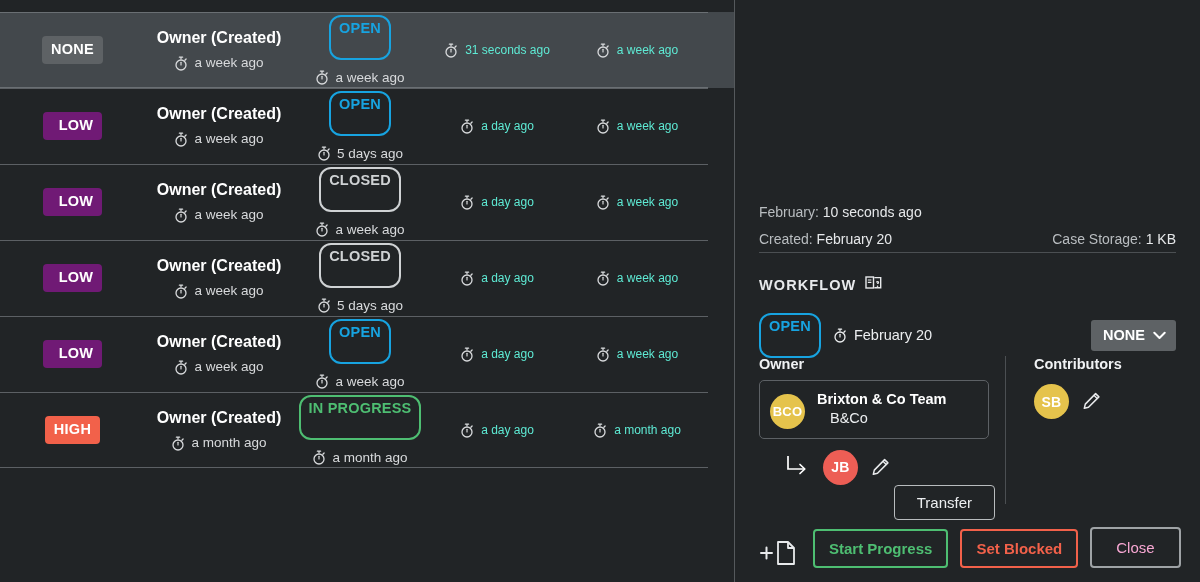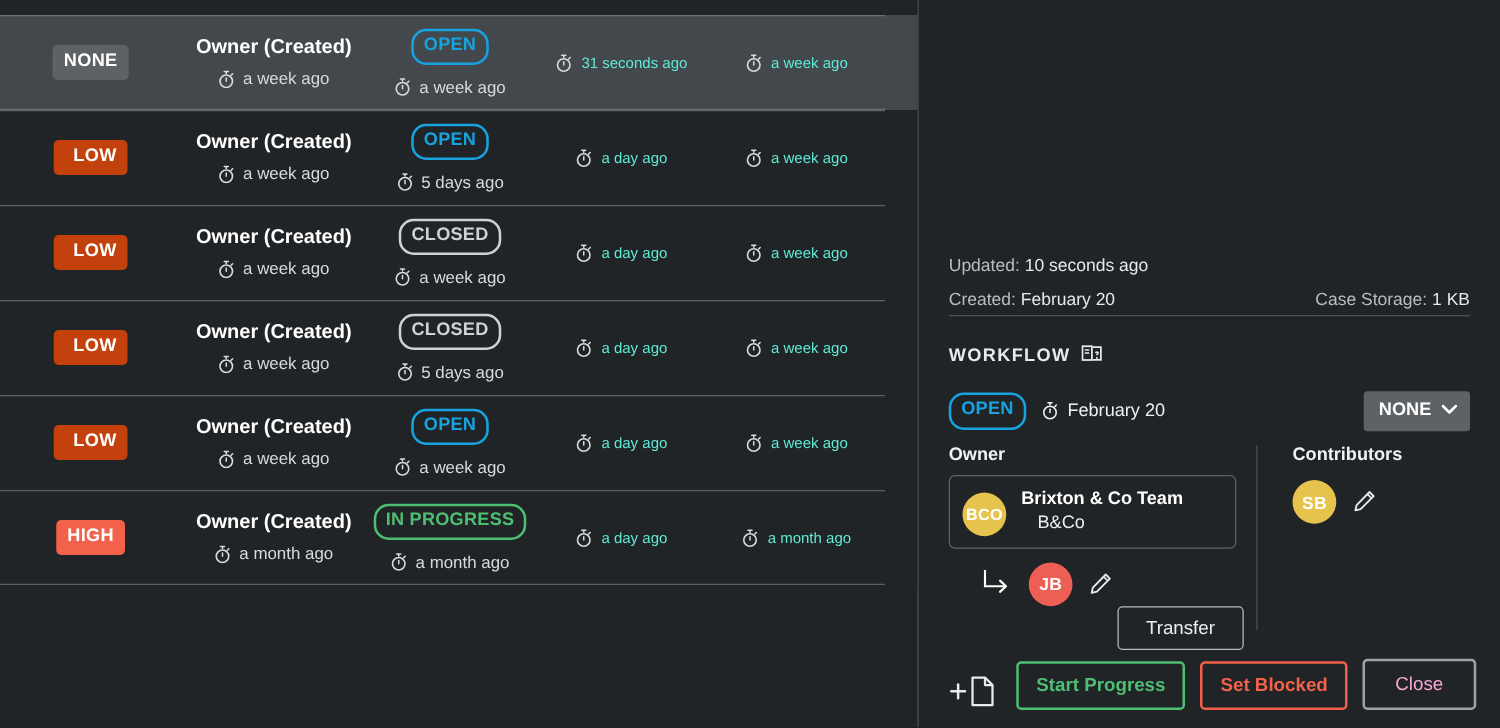--- a/index.html
+++ b/index.html
@@ -56,38 +56,38 @@
     padding: 6px 9px 7px;
     border-radius: 4px;
     font-size: 14.5px;
     font-weight: bold;
     letter-spacing: .3px;
     color: #fff;
     text-align: center;
     line-height: 1;
   }
   .badge.none { background: #5e6265; }
-  .badge.low  { background: #c2410c; padding-left: 16px; }
+  .badge.low  { background: #701a75; padding-left: 16px; }
   .badge.high { background: #f2614a; }
 
   .owner-label {
     font-size: 16px; font-weight: bold; color: #fff;
     white-space: nowrap; line-height: 1;
   }
   .sub {
     margin-top: 10px;
     font-size: 13.5px; color: #d8dadc;
     display: flex; align-items: center; justify-content: center; gap: 6px;
     white-space: nowrap; line-height: 1;
   }
   .stopwatch { flex: 0 0 auto; display: block; }
 
   .pill {
     display: inline-block;
-    padding: 4px 8px 7px;
+    padding: 4px 8px 22px;
     border: 2px solid;
     border-radius: 12px;
     font-size: 14.5px; font-weight: bold; line-height: 1;
     letter-spacing: .2px;
   }
   .pill.open { color: #17a3e0; border-color: #17a3e0; }
   .pill.closed { color: #cfd2d4; border-color: #cfd2d4; }
   .pill.inprogress { color: #4ebe72; border-color: #4ebe72; }
 
   .plain-time {
@@ -475,21 +475,21 @@
           </div>
         </div>
       </div>
   </div>
 
   <div class="detail-pane">
 
     <div class="meta">
       <div class="meta-row">
         <span class="meta-left">
-          <span>Updated:</span>
+          <span>February:</span>
           <span class="meta-val">10 seconds ago</span>
         </span>
       </div>
       <div class="meta-row">
         <span class="meta-left">
           <span>Created:</span>
           <span class="meta-val">February 20</span>
         </span>
         <span class="meta-right">
           <span>Case Storage:</span>

